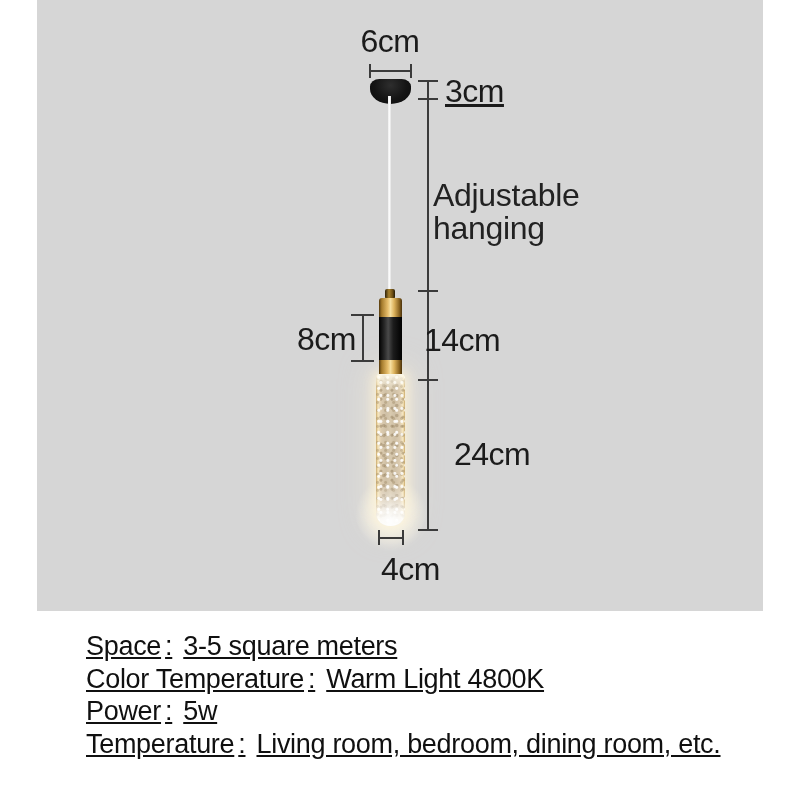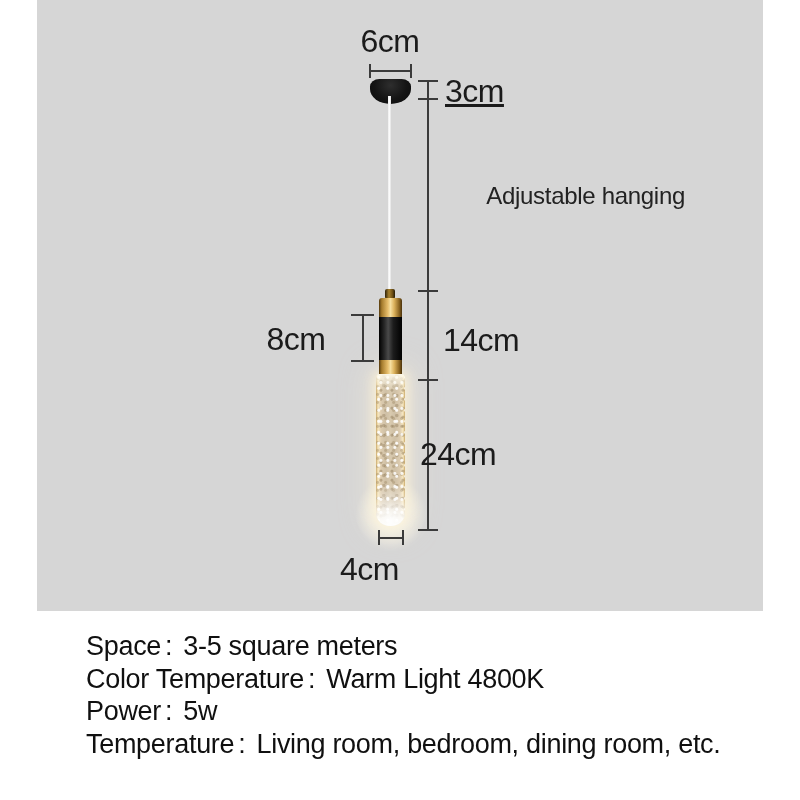--- a/index.html
+++ b/index.html
@@ -73,35 +73,35 @@
   .t-4a     { left:378px; top:530px; width:2px;  height:15px; }
   .t-4b     { left:402px; top:530px; width:2px;  height:15px; }
 
   
   .dim-label {
     position:absolute; z-index:7; color:#1b1b1b;
     font-size:32px; letter-spacing:-0.5px; white-space:nowrap;
   }
   .lab-6cm  { left:340px; top:23px;  width:100px; text-align:center; }
   .lab-3cm  { left:445px; top:73px;text-decoration:underline; }
-  .lab-8cm  { left:253px; top:321px; width:86px; text-align:center; }
-  .lab-14cm { left:443px; top:322px; }
-  .lab-24cm { left:420px; top:436px; }
-  .lab-4cm  { left:340px; top:551px; width:100px; text-align:left; }
+  .lab-8cm  { left:270px; top:321px; width:86px; text-align:right; }
+  .lab-14cm { left:424px; top:322px; }
+  .lab-24cm { left:454px; top:436px; }
+  .lab-4cm  { left:340px; top:551px; width:100px; text-align:right; }
   .hang-note {
     position:absolute; left:433px; top:179px; width:252px; z-index:7;
-    text-align:right; color:#222; font-size:24px; line-height:33px; letter-spacing:-0.3px;
+    text-align:left; color:#222; font-size:32px; line-height:33px; letter-spacing:-0.3px;
   }
 
   
   .specs {
     position:absolute; left:86px; top:630px; width:680px;
     color:#101010; font-size:27px; line-height:32.5px; letter-spacing:-0.3px;
   }
-  .spec-line { white-space:nowrap; }
+  .spec-line { white-space:nowrap;text-decoration:underline; }
   .spec-colon { padding:0 11px 0 4px; }
 </style>
 </head>
 <body>
 
 <div id="app">
 
   <div class="photo-bg"></div>
 
   <div class="tube-glow"></div>

